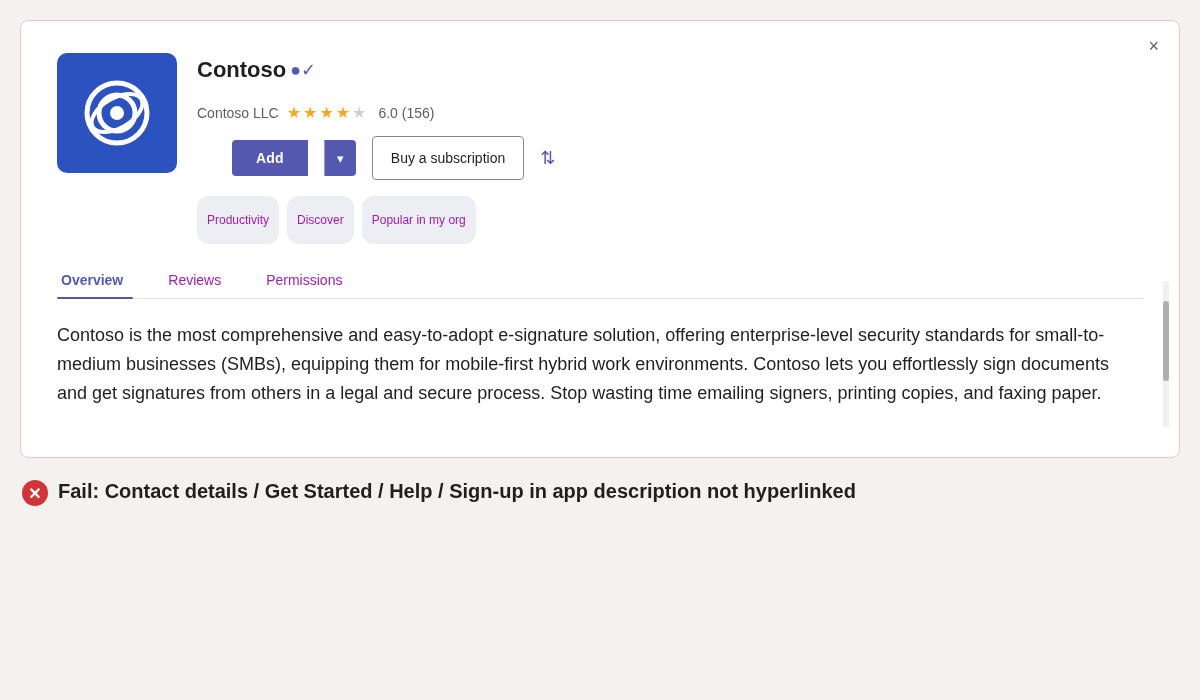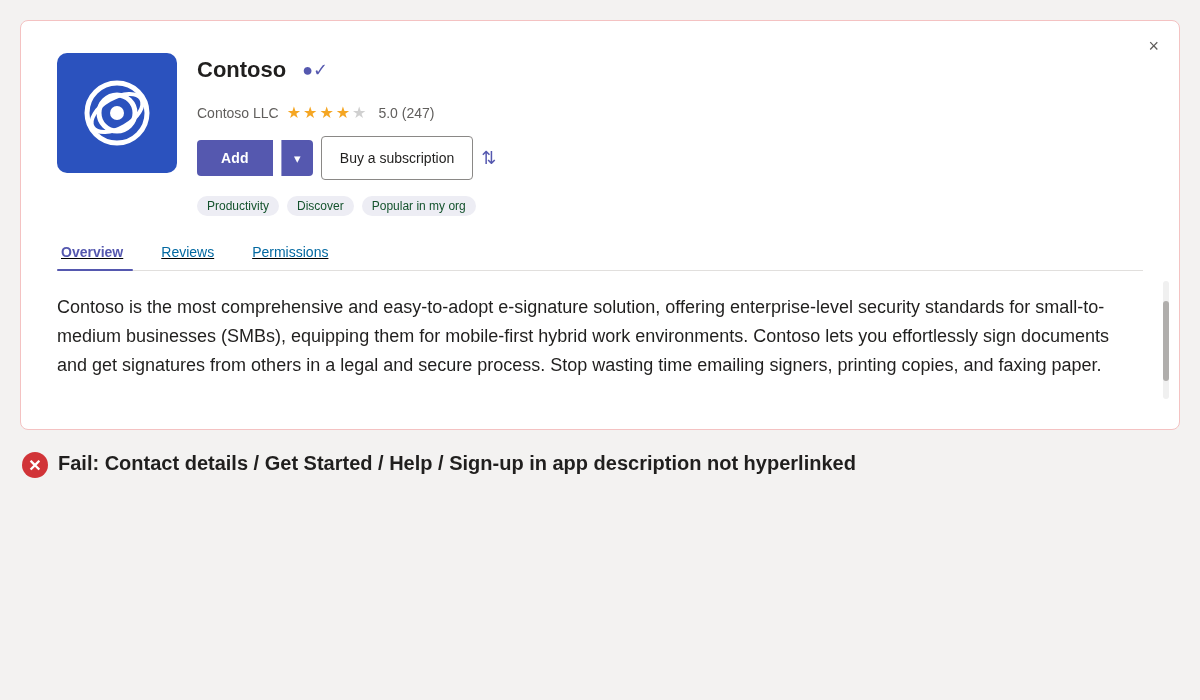--- a/index.html
+++ b/index.html
@@ -57,21 +57,21 @@
       width: 80px;
       height: 80px;
     }
     .app-info {
       flex: 1;
       padding-top: 4px;
     }
     .app-name-row {
       display: flex;
       align-items: center;
-      gap: 16px;
+      gap: 4px;
       margin-bottom: 4px;
       text-align: center;
     }
     .app-name {
       font-size: 22px;
       font-weight: 700;
       color: #201f1e;
     }
     .verified-icon {
       color: #5558af;
@@ -99,22 +99,23 @@
       color: #d0d0d0;
     }
     .rating-text {
       font-size: 14px;
       color: #605e5c;
       margin-left: 4px;
     }
     .action-row {
       display: flex;
       align-items: center;
-      gap: 8px;
+      gap: 16px;
       margin-bottom: 16px;
+      margin-left: 35px;
     }
     .btn-add {
       background: #5558af;
       color: #fff;
       border: none;
       padding: 0 24px;
       height: 36px;
       font-size: 14px;
       font-weight: 600;
       border-radius: 4px 0 0 4px;
@@ -154,37 +155,36 @@
       font-size: 18px;
       display: flex;
       align-items: center;
     }
     .tags-row {
       display: flex;
       gap: 8px;
     }
     .tag {
       background: #ededf4;
-      color: #14532d;
+      color: #a21caf;
       font-size: 12px;
-      padding: 3px 10px;
+      padding: 17px 10px;
       border-radius: 12px;
     }
     .tabs-row {
       display: flex;
-      gap: 8px;
+      gap: 15px;
       border-bottom: 1px solid #e1dfdd;
       margin-bottom: 22px;
       margin-top: 20px;
-      text-decoration: underline;
     }
     .tab-item {
       padding: 8px 18px 10px 4px;
       font-size: 14px;
-      color: #0369a1;
+      color: #a21caf;
       cursor: pointer;
       position: relative;
       margin-right: 8px;
       background: none;
       border: none;
       font-family: inherit;
     }
     .tab-item.active {
       color: #5558af;
       font-weight: 600;
@@ -281,21 +281,21 @@
         <div class="app-publisher-row">
           <span class="app-publisher">Contoso LLC</span>
           <div class="stars">
             <span>★</span>
             <span>★</span>
             <span>★</span>
             <span>★</span>
             <span class="star-empty">★</span>
           </div>
           <span class="rating-text">
-            <span>5.0</span> <span>(247)</span>
+            <span>6.0</span> <span>(156)</span>
           </span>
         </div>
 
         <div class="action-row">
           <button class="btn-add">Add</button>
           <button class="btn-add-dropdown">
             <span>▾</span>
           </button>
           <button class="btn-subscription">Buy a subscription</button>
           <button class="btn-link-icon">

